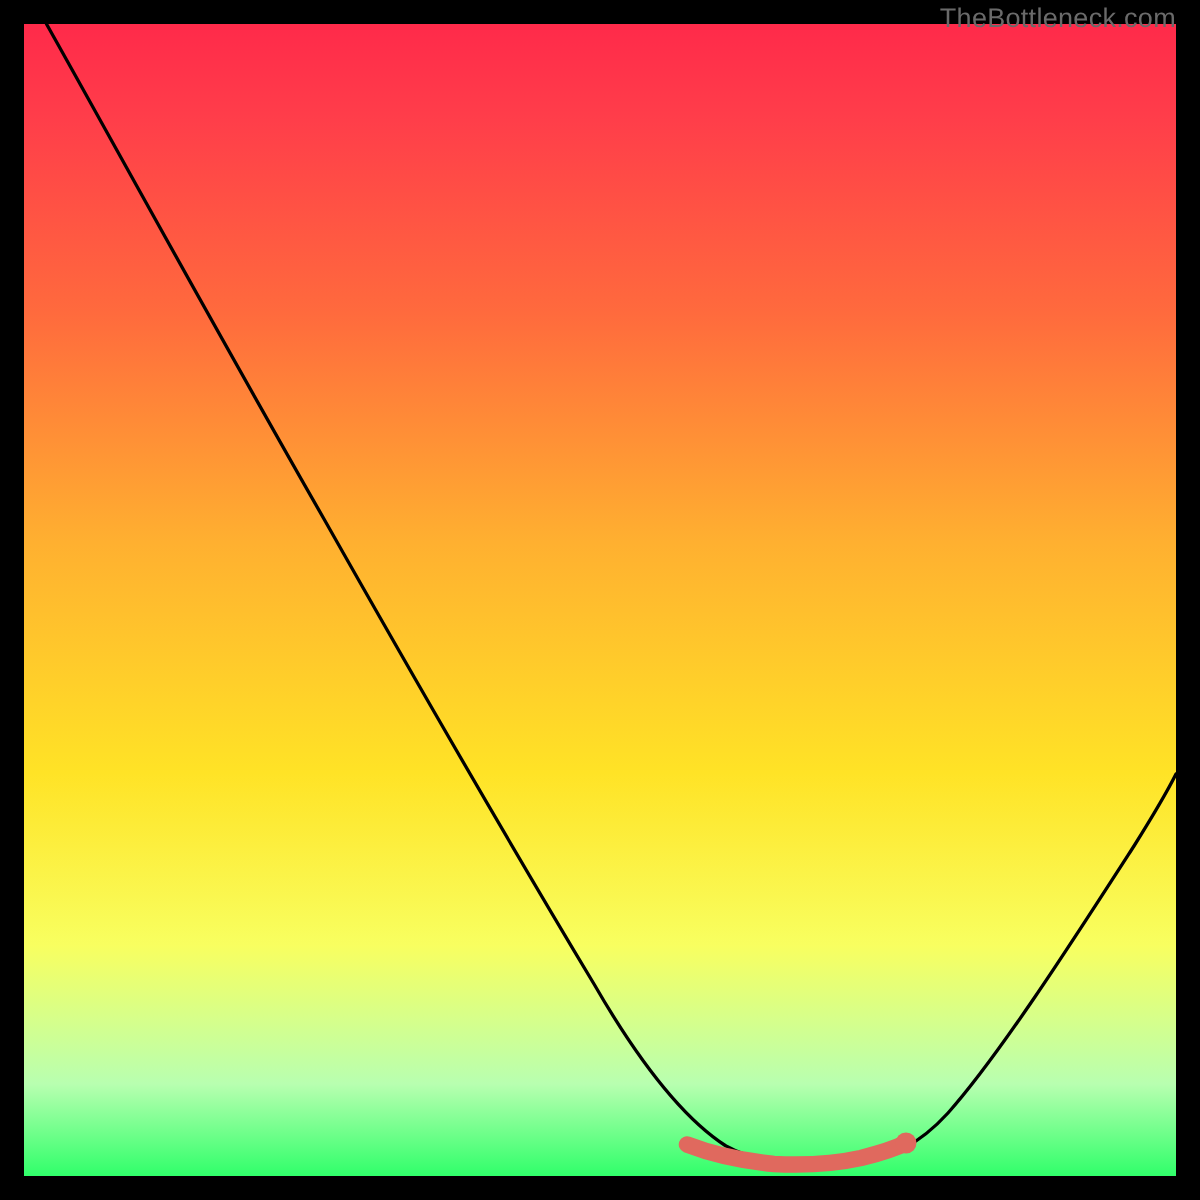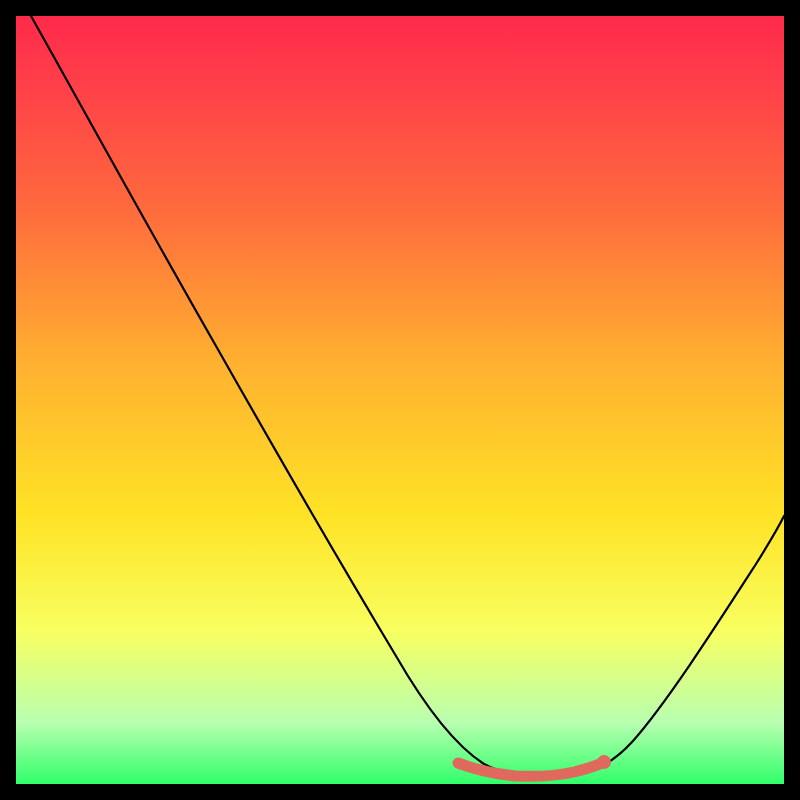--- a/index.html
+++ b/index.html
@@ -82,13 +82,14 @@
                C 575 758, 596 748, 616 726
                C 650 688, 700 610, 740 548
                C 755 524, 765 506, 768 500"></path>
       <path class="highlight" d="M 442 747
                C 460 754, 480 758, 500 760
                C 520 761, 540 760, 558 756
                C 570 753, 580 750, 588 746"></path>
       <circle class="dot" cx="588" cy="746" r="7"></circle>
     </svg>
   </div>
+  <div class="attrib">TheBottleneck.com</div>
 </div>
 
 </body></html>

